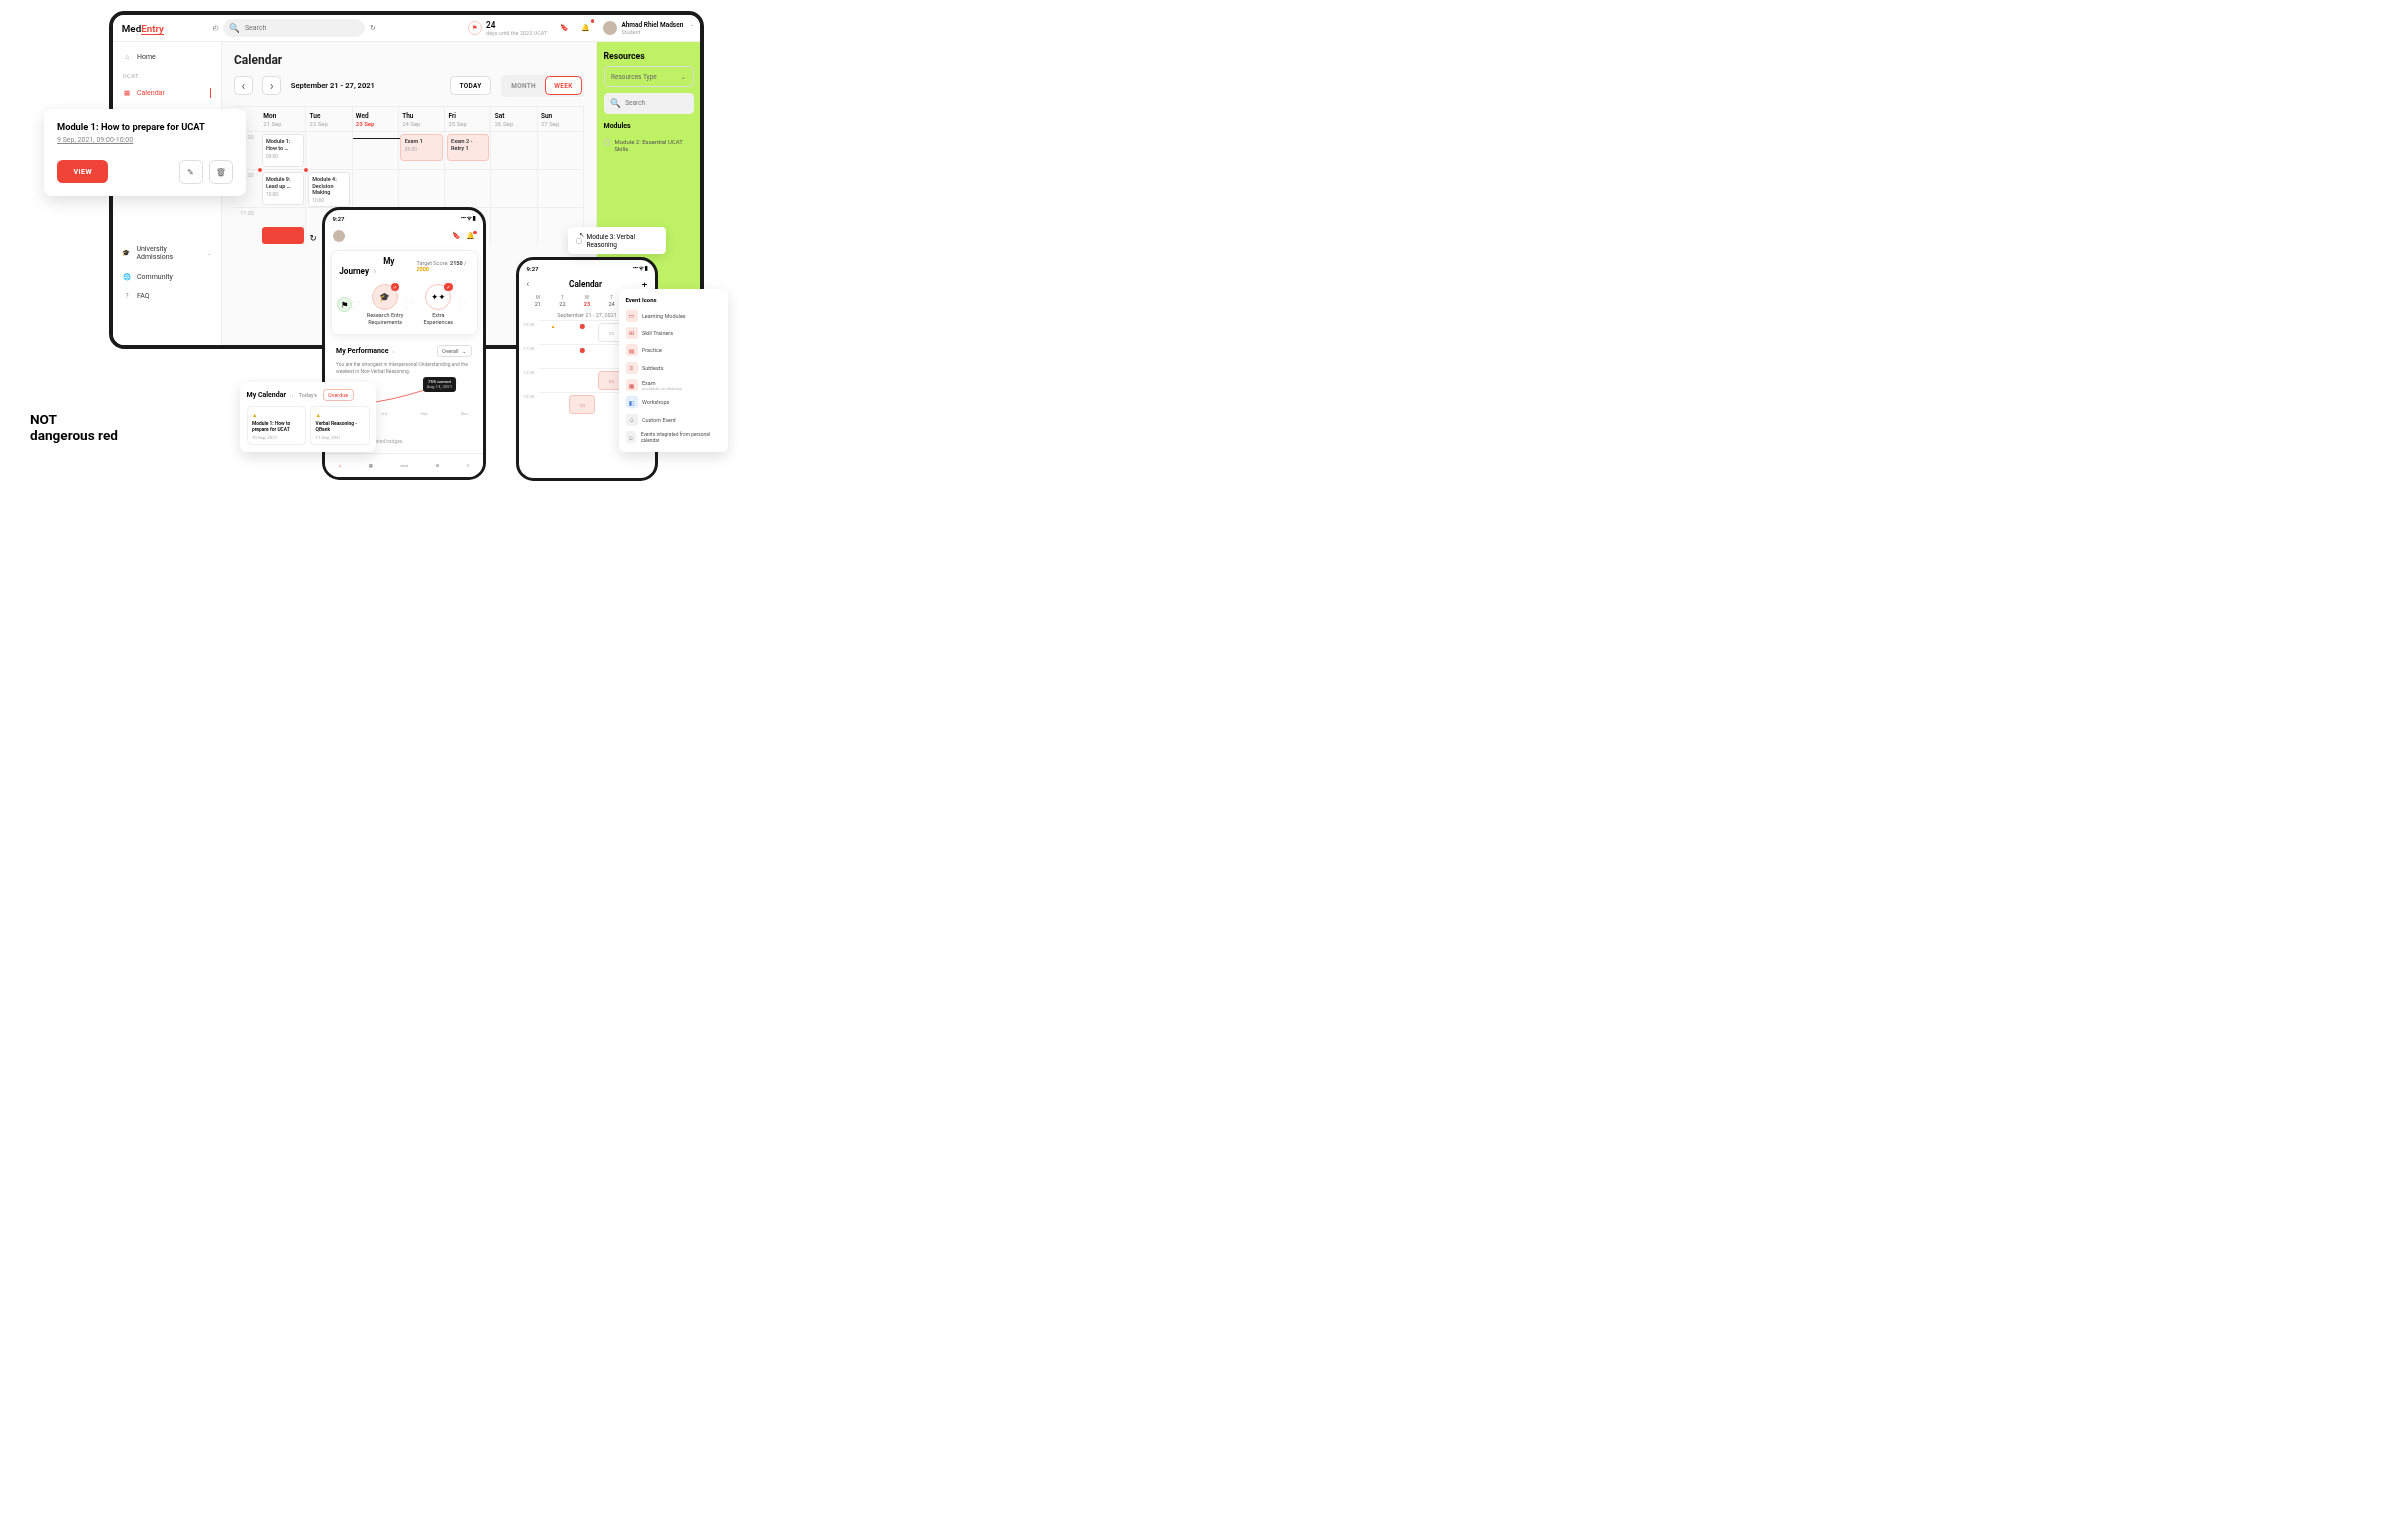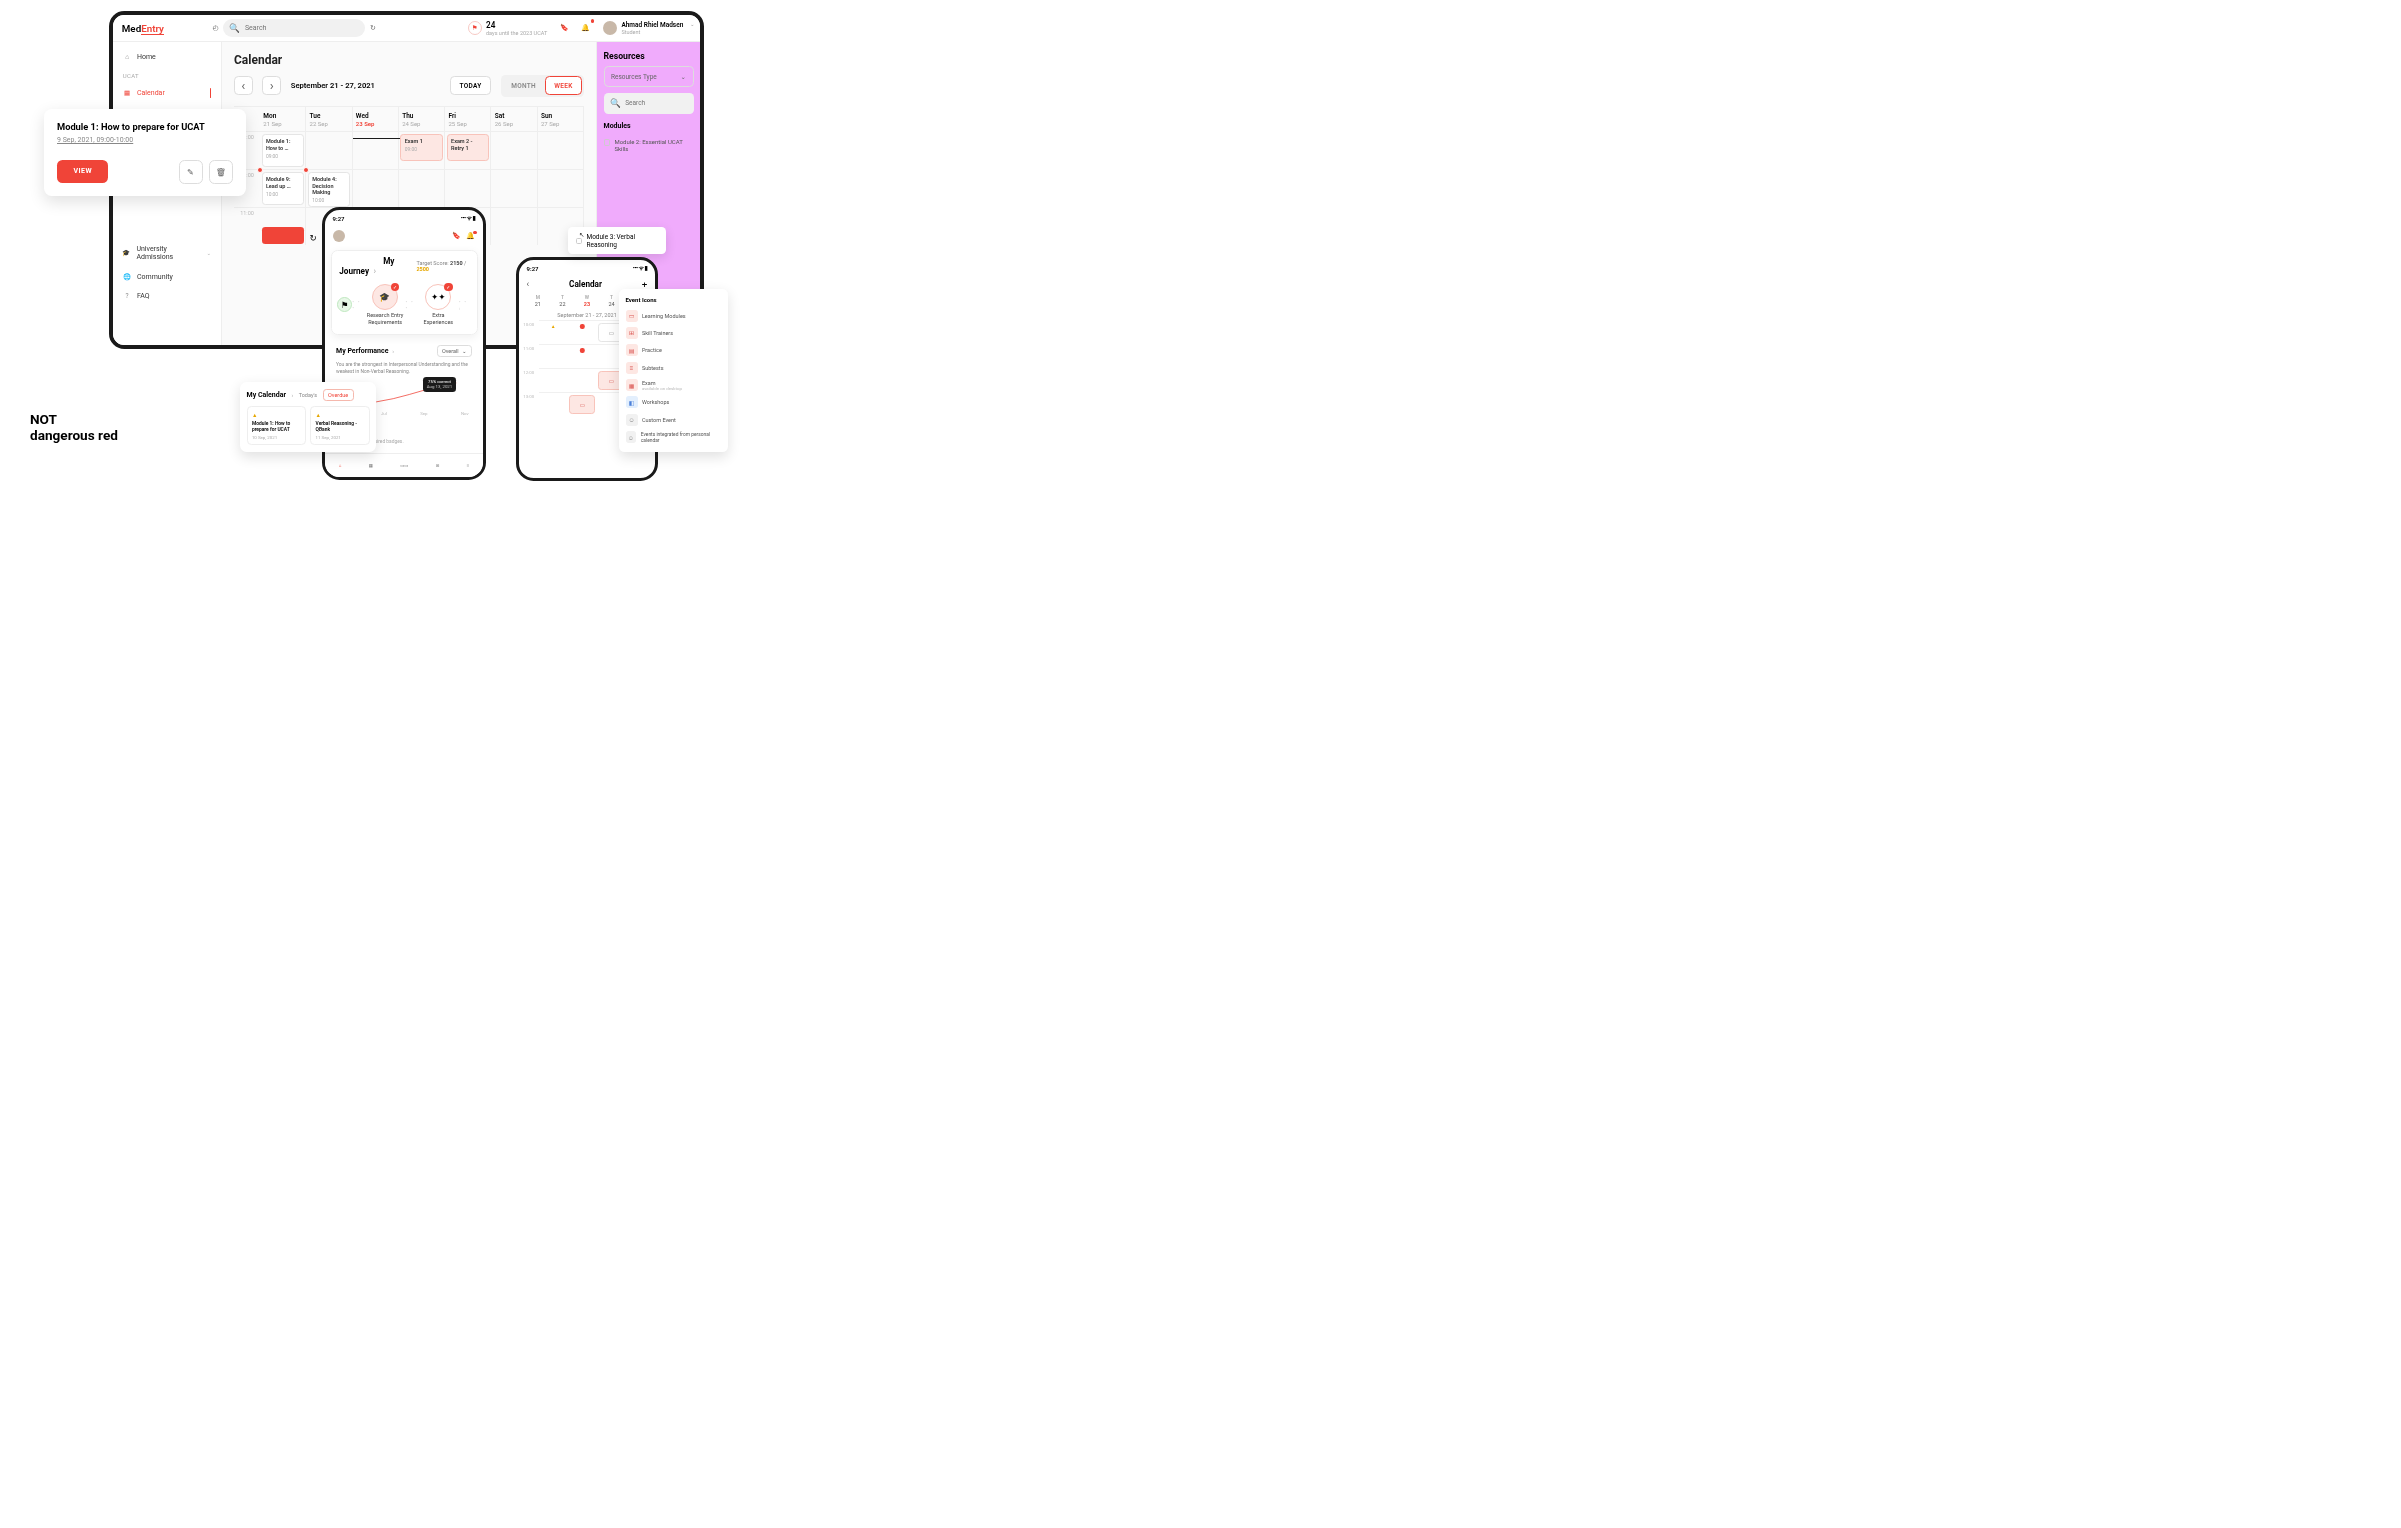--- a/index.html
+++ b/index.html
@@ -63,38 +63,38 @@
   .time-label{height:38px;border-top:0.5px solid #eee;display:flex;align-items:flex-start;justify-content:center;padding-top:2.2px;font-size:5.5px;color:#bbb;}
   .event{position:absolute;left:1.6px;right:1.6px;top:1.6px;border-radius:3.3px;padding:3.3px 3.3px;font-size:5.5px;}
   .event.red{background:#fde7e3;border:0.5px solid #f8c3ba;}
   .event.white{background:#fff;border:0.5px solid #e5e5e5;}
   .event .et{font-weight:600;margin-bottom:1.6px;color:#333;line-height:1.2;}
   .event .etm{color:#aaa;font-size:4.9px;}
   .marker-dot{position:absolute;width:6.5px;height:6.5px;border-radius:50%;background:#f04438;border:1.1px solid #fff;}
   .now-bar{position:absolute;left:0;right:-50%;height:1.1px;background:#1a1a1a;}
 
   
-  .res-panel{position:absolute;right:0;top:27px;bottom:0;width:104px;background:#f0abfc;border-left:0.5px solid #eee;padding:8.7px 6.5px;}
+  .res-panel{position:absolute;right:0;top:27px;bottom:0;width:104px;background:#bef264;border-left:0.5px solid #eee;padding:8.7px 6.5px;}
   .res-title{font-size:8.7px;font-weight:700;margin-bottom:5.5px;}
   .res-select{border:0.5px solid #ddd;border-radius:4.4px;padding:5.5px 6.5px;font-size:6.5px;display:flex;justify-content:space-between;align-items:center;color:#666;cursor:pointer;margin-bottom:5.5px;}
   .res-search{background:#f1f1f1;border-radius:4.4px;padding:5.5px 6.5px;display:flex;align-items:center;gap:4.4px;color:#888;margin-bottom:8.7px;}
   .res-search input{border:0;background:transparent;outline:0;font-size:6.5px;flex:1;}
   .res-section-title{font-size:7px;font-weight:700;margin-bottom:4.4px;}
   .res-item{display:flex;align-items:flex-start;gap:4.4px;font-size:6px;color:#555;padding:3.3px 0;}
   .res-check{width:6.5px;height:6.5px;border:0.5px solid #ccc;border-radius:1.6px;flex-shrink:0;margin-top:1.1px;}
   .res-hover{position:absolute;right:98px;top:136px;background:#fff;border-radius:4.4px;box-shadow:0 3.3px 11px rgba(0,0,0,.12);padding:5.5px 7.6px;font-size:6.5px;display:flex;align-items:center;gap:4.4px;}
 
   
   .popup-card{
     position:absolute;left:44px;top:109px;width:202px;background:#fff;border-radius:7.6px;
     padding:12px 13px 12px 13px;box-shadow:0 5.5px 16.4px rgba(0,0,0,.12);z-index:20;
   }
   .popup-card h3{font-size:9.3px;font-weight:700;margin-bottom:4.4px;}
   .popup-card .sub{font-size:7px;color:#888;margin-bottom:15.3px;text-decoration:underline;}
-  .popup-card .actions{display:flex;align-items:flex-start;gap:6.5px;}
+  .popup-card .actions{display:flex;align-items:center;gap:6.5px;}
   .btn-view{background:#f04438;color:#fff;border:0;border-radius:5.5px;padding:7.6px 16.4px;font-size:7px;font-weight:700;letter-spacing:0.5px;cursor:pointer;}
   .actions .sp{flex:1;}
   .icon-btn{width:24px;height:24px;border:0.5px solid #ddd;border-radius:5.5px;background:#fff;display:flex;align-items:center;justify-content:center;color:#555;cursor:pointer;font-size:8.2px;}
 
   
   .annotation{position:absolute;left:30px;top:412px;font-size:13.6px;font-weight:700;line-height:1.15;z-index:30;}
 
   
   .arrows{position:absolute;inset:0;pointer-events:none;z-index:25;}
 

